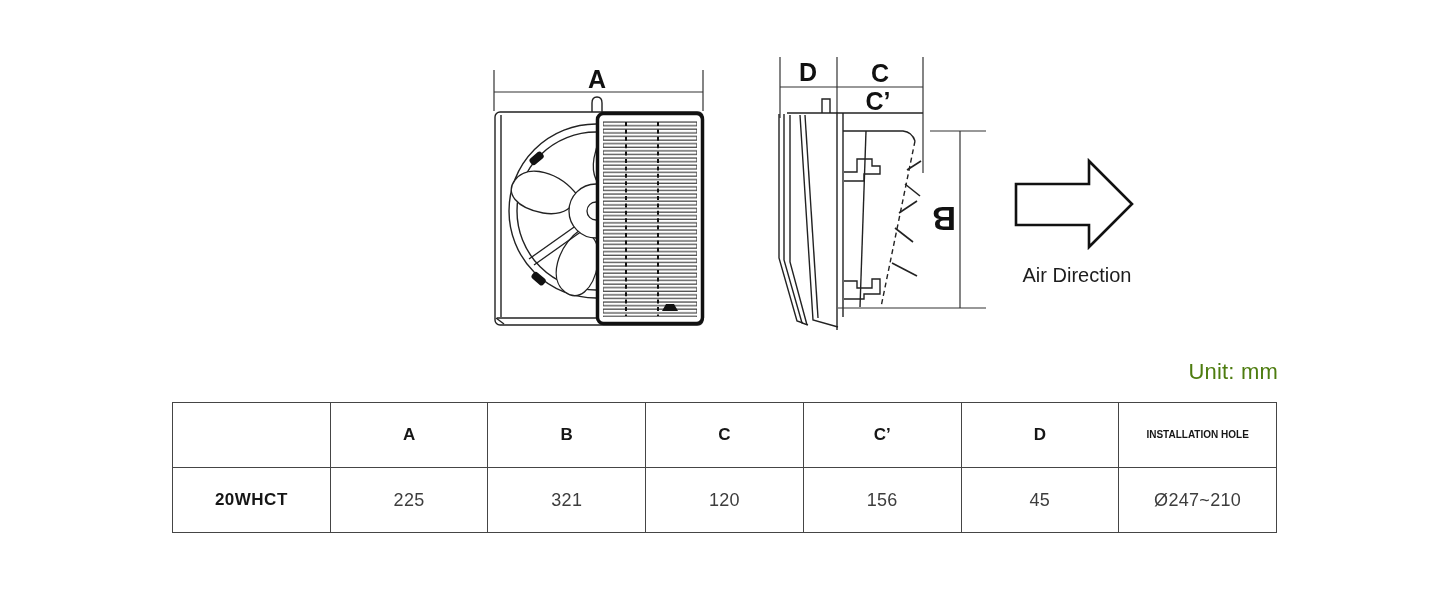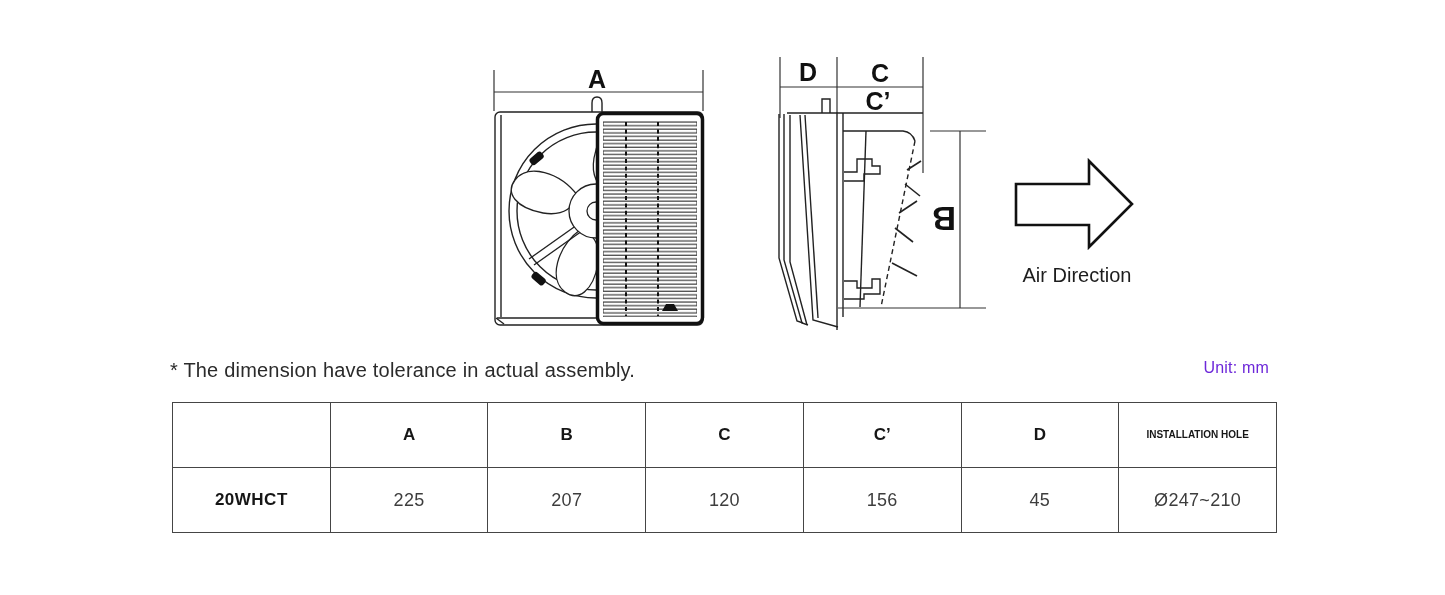--- a/index.html
+++ b/index.html
@@ -7,21 +7,21 @@
     position:relative;width:1445px;height:595px;background:#ffffff;overflow:hidden;
     font-family:"Liberation Sans",sans-serif;color:#1f1f1f;
   }
   .diagram-svg{position:absolute;left:0;top:0;width:1445px;height:352px;}
   .dim-label{font-family:"Liberation Sans",sans-serif;font-weight:700;fill:#111111;}
   .air-label{font-family:"Liberation Sans",sans-serif;font-weight:500;fill:#1d1d1d;}
   .note{
     position:absolute;left:170px;top:359px;font-size:20px;letter-spacing:.2px;color:#2b2b2b;
   }
   .unit{
-    position:absolute;right:176px;top:359px;font-size:16px;letter-spacing:.2px;color:#6d28d9;
+    position:absolute;right:167px;top:359px;font-size:22px;letter-spacing:.2px;color:#4d7c0f;
   }
   table.dims{
     position:absolute;left:172px;top:402px;width:1105px;height:130px;
     border-collapse:collapse;table-layout:fixed;background:#ffffff;
   }
   table.dims th, table.dims td{
     border:1.5px solid #454545;text-align:center;vertical-align:middle;padding:2px 10px;
   }
   table.dims thead tr{height:65px;}
   table.dims tbody tr{height:65px;}
@@ -140,40 +140,39 @@
         <text class="dim-label" x="0" y="12" font-size="33" text-anchor="middle" stroke="none">B</text>
       </g>
     </g>
 
     <g>
       <polygon points="1016,184 1089,184 1089,161 1132,204 1089,247 1089,225 1016,225" fill="#ffffff" stroke="#111111" stroke-width="2.6" stroke-linejoin="miter"></polygon>
       <text class="air-label" x="1077" y="282" font-size="20" text-anchor="middle">Air Direction</text>
     </g>
   </svg>
 
-  <div class="note">* The dimension have tolerance in actual assembly.</div>
   <div class="unit">Unit: mm</div>
 
   <table class="dims">
     <thead>
       <tr>
         <th></th>
         <th>A</th>
         <th>B</th>
         <th>C</th>
         <th>C’</th>
         <th>D</th>
         <th class="install">INSTALLATION HOLE</th>
       </tr>
     </thead>
     <tbody>
       <tr>
         <td class="model">20WHCT</td>
         <td>225</td>
-        <td>207</td>
+        <td>321</td>
         <td>120</td>
         <td>156</td>
         <td>45</td>
         <td>Ø247~210</td>
       </tr>
     </tbody>
   </table>
 
 </div>
 

